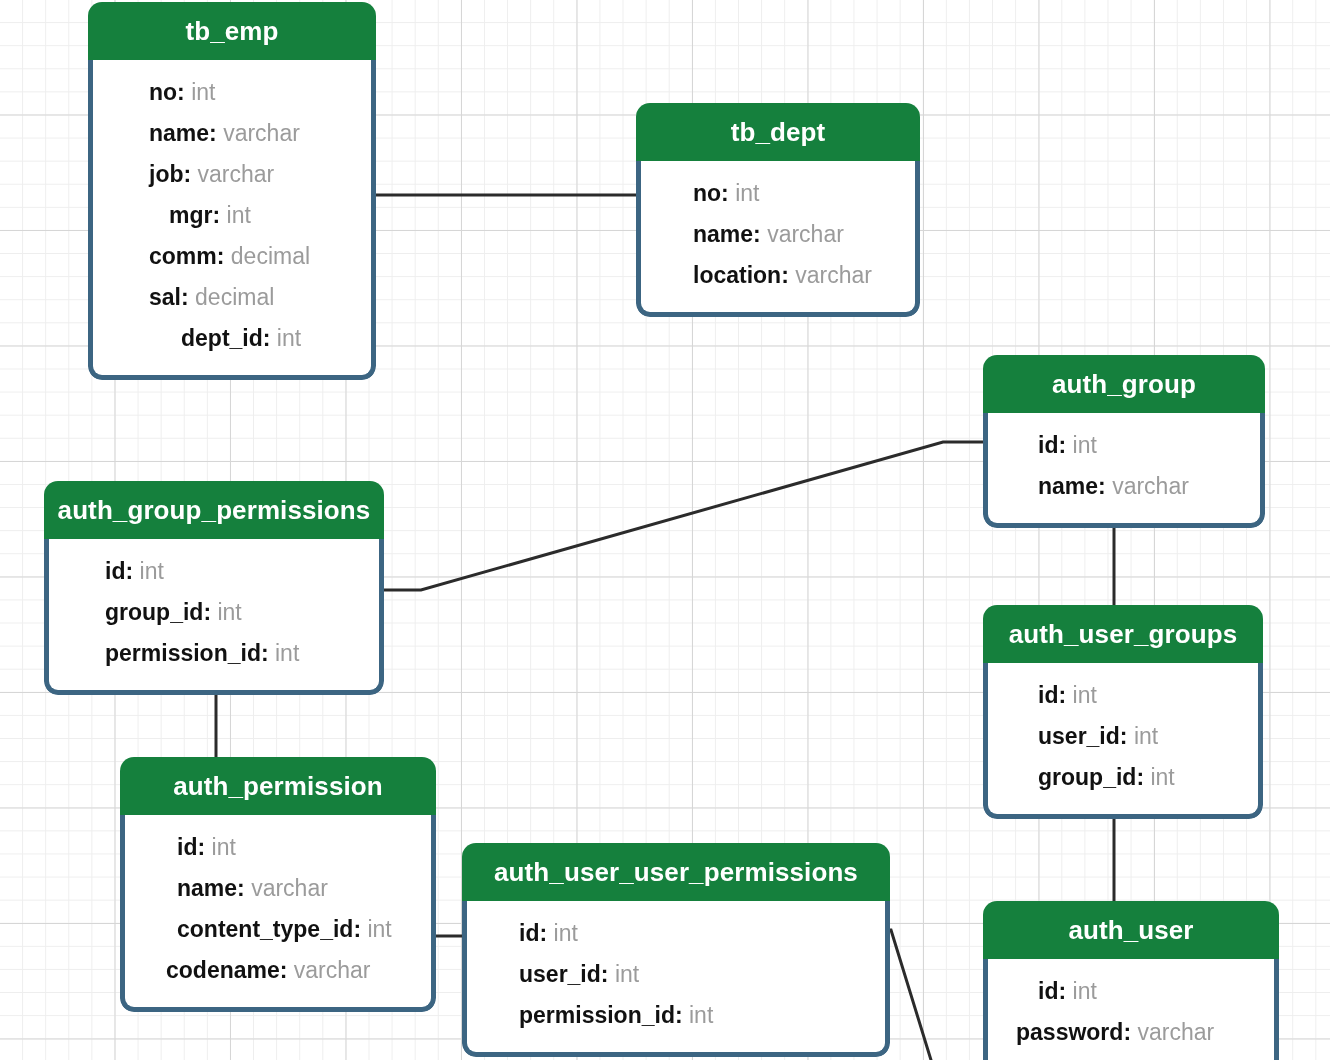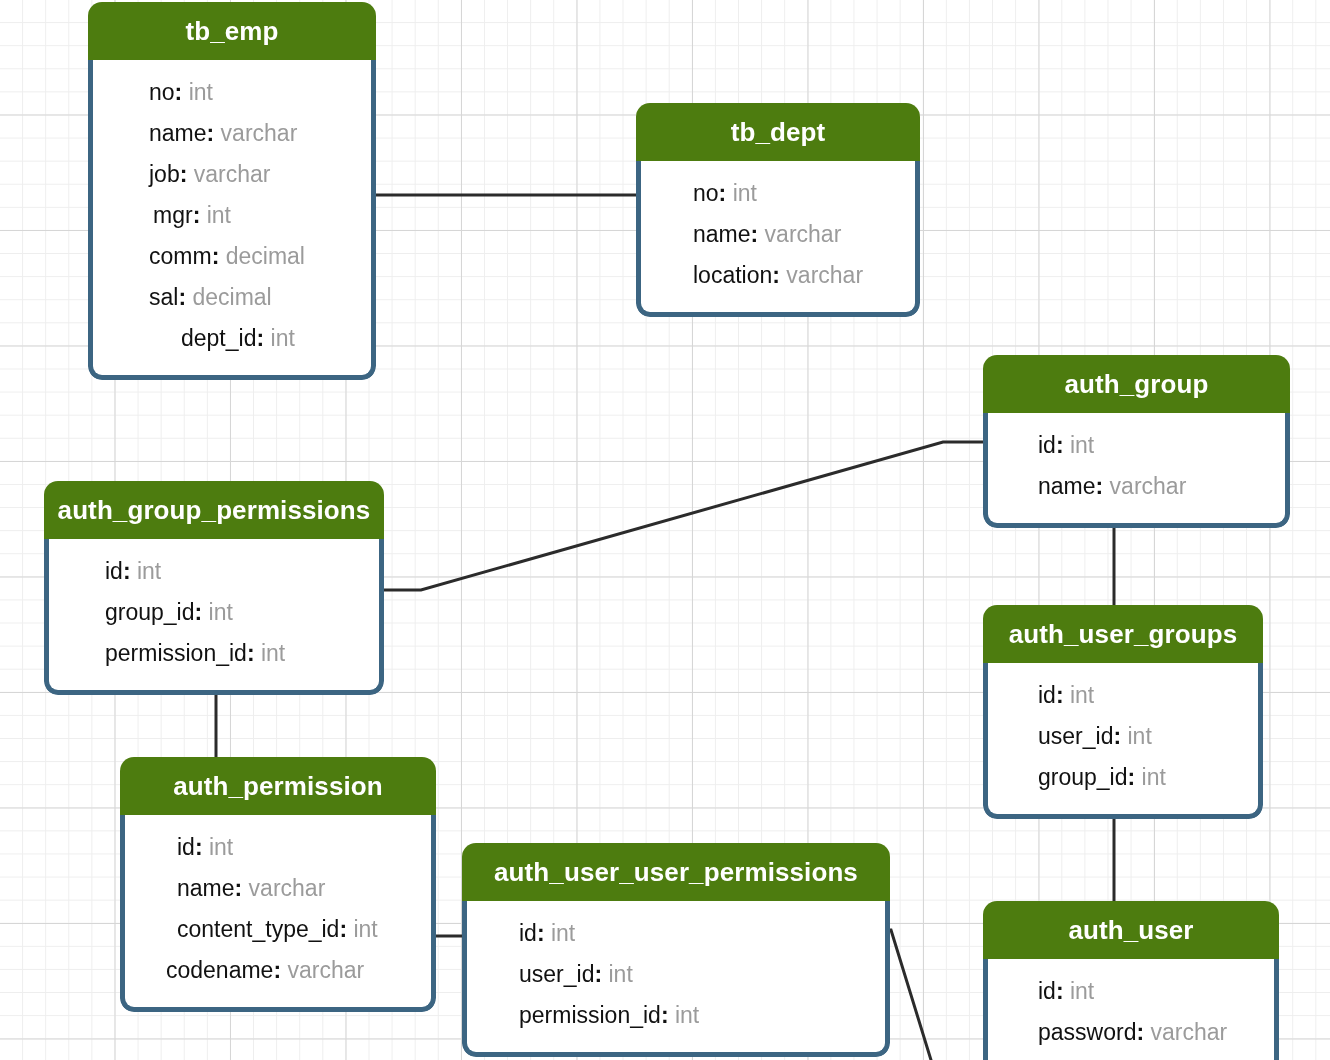--- a/index.html
+++ b/index.html
@@ -45,21 +45,21 @@
   
   .entity {
     position: absolute;
     z-index: 2;
     border-radius: 14px;
     background: #ffffff;
     overflow: hidden;
     box-shadow: 0 0 0 0 rgba(0,0,0,0);
   }
   .entity-header {
-    background: #4d7c0f;
+    background: #15803d;
     color: #ffffff;
     text-align: center;
     font-size: 26px;
     font-weight: 700;
     letter-spacing: 0.1px;
     line-height: 1;
     padding: 16px 10px 16px 10px;
     white-space: nowrap;
   }
   .entity-body {
@@ -71,21 +71,21 @@
     border-bottom-right-radius: 14px;
     padding: 12px 0 16px 0;
   }
   .field {
     font-size: 23px;
     line-height: 1;
     padding: 9px 14px 9px 0;
     white-space: nowrap;
     color: #111111;
   }
-  .field-name { color: #111111; font-weight: 400; }
+  .field-name { color: #111111; font-weight: 700; }
   .field-colon { color: #111111; font-weight: 700; }
   .field-type { color: #9b9b9b; font-weight: 400; }
 </style>
 </head>
 <body>
 
 <div id="canvas">
 
   <svg id="connectors" viewBox="0 0 1330 1060" width="1330" height="1060" xmlns="http://www.w3.org/2000/svg">
     <g id="connector-group" fill="none" stroke="#2b2b2b" stroke-width="3" stroke-linecap="square" stroke-linejoin="miter">
@@ -99,35 +99,35 @@
       </g>
   </svg>
 
   <div id="entity-layer">
       <div class="entity" style="left: 88px; top: 2px; width: 288px;">
         <div class="entity-header">tb_emp</div>
         <div class="entity-body">
           <div class="field" style="padding-left: 56px;"><span class="field-name">no</span><span class="field-colon">: </span><span class="field-type">int</span></div>
           <div class="field" style="padding-left: 56px;"><span class="field-name">name</span><span class="field-colon">: </span><span class="field-type">varchar</span></div>
           <div class="field" style="padding-left: 56px;"><span class="field-name">job</span><span class="field-colon">: </span><span class="field-type">varchar</span></div>
-          <div class="field" style="padding-left: 60px;"><span class="field-name">mgr</span><span class="field-colon">: </span><span class="field-type">int</span></div>
+          <div class="field" style="padding-left: 76px;"><span class="field-name">mgr</span><span class="field-colon">: </span><span class="field-type">int</span></div>
           <div class="field" style="padding-left: 56px;"><span class="field-name">comm</span><span class="field-colon">: </span><span class="field-type">decimal</span></div>
           <div class="field" style="padding-left: 56px;"><span class="field-name">sal</span><span class="field-colon">: </span><span class="field-type">decimal</span></div>
           <div class="field" style="padding-left: 88px;"><span class="field-name">dept_id</span><span class="field-colon">: </span><span class="field-type">int</span></div>
         </div>
       </div>
       <div class="entity" style="left: 636px; top: 103px; width: 284px;">
         <div class="entity-header">tb_dept</div>
         <div class="entity-body">
           <div class="field" style="padding-left: 52px;"><span class="field-name">no</span><span class="field-colon">: </span><span class="field-type">int</span></div>
           <div class="field" style="padding-left: 52px;"><span class="field-name">name</span><span class="field-colon">: </span><span class="field-type">varchar</span></div>
           <div class="field" style="padding-left: 52px;"><span class="field-name">location</span><span class="field-colon">: </span><span class="field-type">varchar</span></div>
         </div>
       </div>
-      <div class="entity" style="left: 983px; top: 355px; width: 307px;">
+      <div class="entity" style="left: 983px; top: 355px; width: 282px;">
         <div class="entity-header">auth_group</div>
         <div class="entity-body">
           <div class="field" style="padding-left: 50px;"><span class="field-name">id</span><span class="field-colon">: </span><span class="field-type">int</span></div>
           <div class="field" style="padding-left: 50px;"><span class="field-name">name</span><span class="field-colon">: </span><span class="field-type">varchar</span></div>
         </div>
       </div>
       <div class="entity" style="left: 44px; top: 481px; width: 340px;">
         <div class="entity-header">auth_group_permissions</div>
         <div class="entity-body">
           <div class="field" style="padding-left: 56px;"><span class="field-name">id</span><span class="field-colon">: </span><span class="field-type">int</span></div>
@@ -157,19 +157,19 @@
         <div class="entity-body">
           <div class="field" style="padding-left: 52px;"><span class="field-name">id</span><span class="field-colon">: </span><span class="field-type">int</span></div>
           <div class="field" style="padding-left: 52px;"><span class="field-name">user_id</span><span class="field-colon">: </span><span class="field-type">int</span></div>
           <div class="field" style="padding-left: 52px;"><span class="field-name">permission_id</span><span class="field-colon">: </span><span class="field-type">int</span></div>
         </div>
       </div>
       <div class="entity" style="left: 983px; top: 901px; width: 296px;">
         <div class="entity-header">auth_user</div>
         <div class="entity-body">
           <div class="field" style="padding-left: 50px;"><span class="field-name">id</span><span class="field-colon">: </span><span class="field-type">int</span></div>
-          <div class="field" style="padding-left: 50px;"><span class="field-name">password</span><span class="field-colon">: </span><span class="field-type">varchar</span></div>
+          <div class="field" style="padding-left: 28px;"><span class="field-name">password</span><span class="field-colon">: </span><span class="field-type">varchar</span></div>
           <div class="field" style="padding-left: 50px;"></div>
         </div>
       </div>
     </div>
 
 </div>
 
 </body></html>

